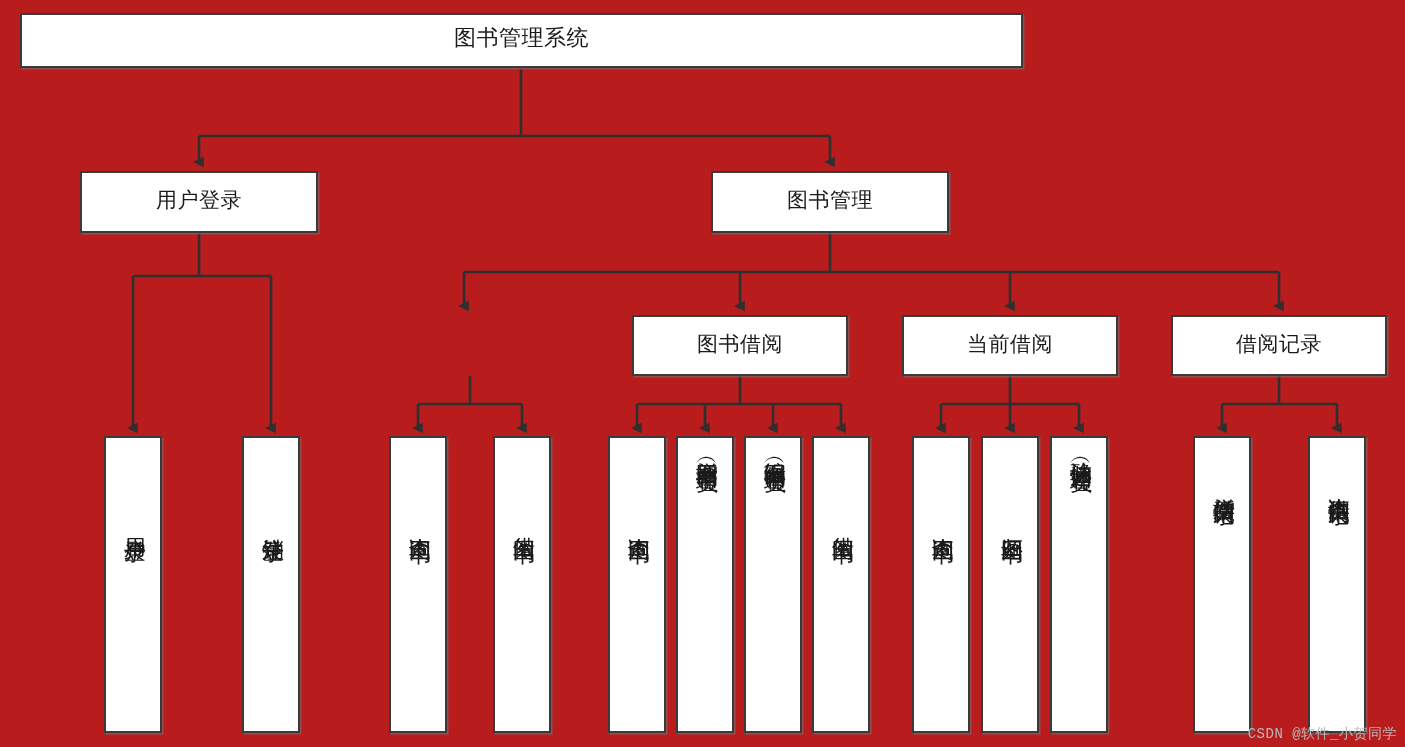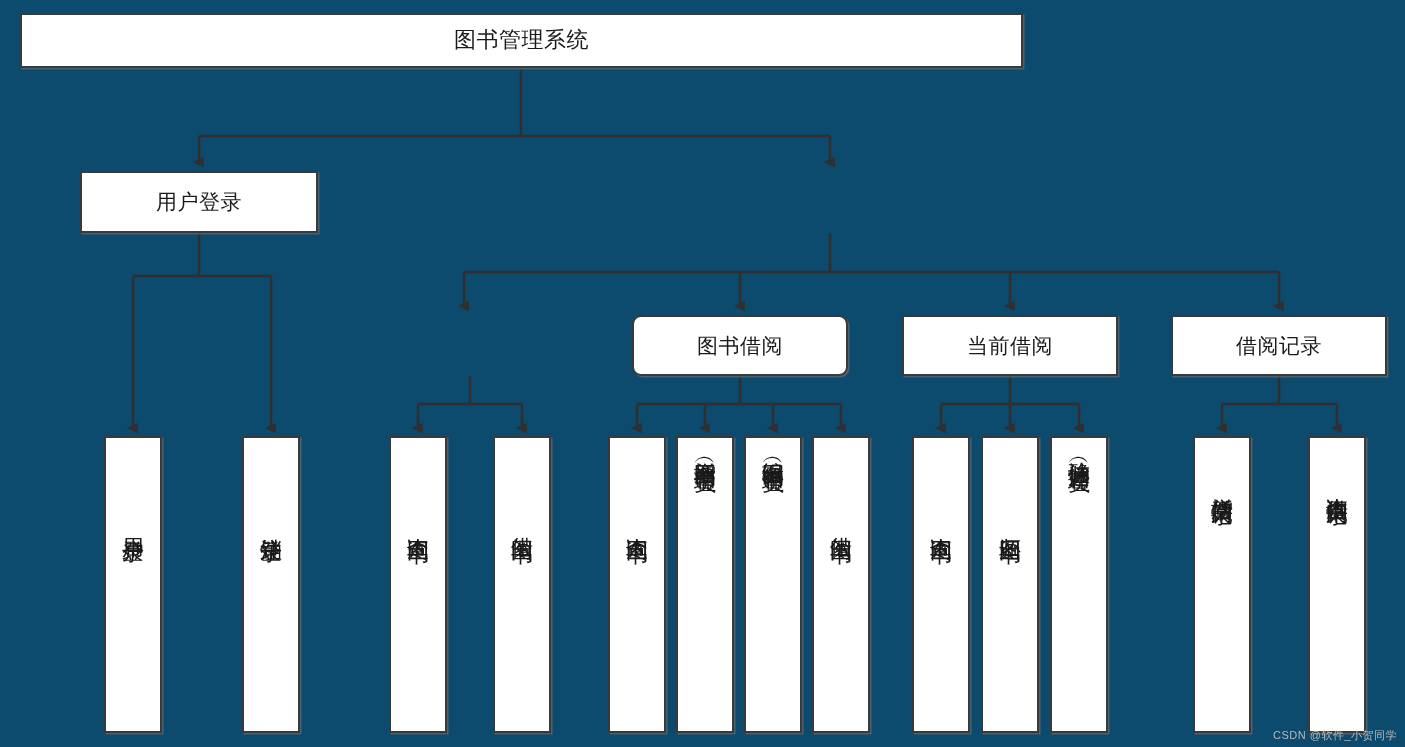--- a/index.html
+++ b/index.html
@@ -10,21 +10,22 @@
   body {
     width: 1405px;
     height: 747px;
     font-family: "Liberation Sans", "DejaVu Sans", sans-serif;
     overflow: hidden;
   }
   #diagram-root {
     position: relative;
     width: 1405px;
     height: 747px;
-    background: #0c4a6e;
+    background: #b91c1c;
+    font-family: Liberation Mono, monospace;
   }
   svg#edges {
     position: absolute;
     left: 0;
     top: 0;
     width: 1405px;
     height: 747px;
     pointer-events: none;
   }
   .node {
@@ -64,21 +65,21 @@
     text-orientation: upright;
     font-size: 22px;
     line-height: 1.18;
     letter-spacing: 1.5px;
     white-space: nowrap;
   }
   .watermark {
     position: absolute;
     right: 8px;
     bottom: 4px;
-    font-size: 11px;
+    font-size: 14px;
     color: #b9b9b9;
     letter-spacing: 0.5px;
     z-index: 5;
     white-space: nowrap;
   }
 </style>
 </head>
 <body>
 
 <div id="diagram-root">
@@ -134,23 +135,26 @@
   </svg>
 
   <div class="node h root" style="left:20px; top:13px; width:1003px; height:55px;">
     <span class="label">图书管理系统</span>
   </div>
 
   <div class="node h" style="left:80px; top:171px; width:238px; height:62px;">
     <span class="label">用户登录</span>
   </div>
 
-
-
-  <div class="node h" style="left:632px; top:315px; width:216px; height:61px;border-radius:9px;">
+  <div class="node h" style="left:711px; top:171px; width:238px; height:62px;">
+    <span class="label">图书管理</span>
+  </div>
+
+
+  <div class="node h" style="left:632px; top:315px; width:216px; height:61px;">
     <span class="label">图书借阅</span>
   </div>
 
   <div class="node h" style="left:1171px; top:315px; width:216px; height:61px;">
     <span class="label">借阅记录</span>
   </div>
 
   <div class="node h" style="left:902px; top:315px; width:216px; height:61px;">
     <span class="label">当前借阅</span>
   </div>

